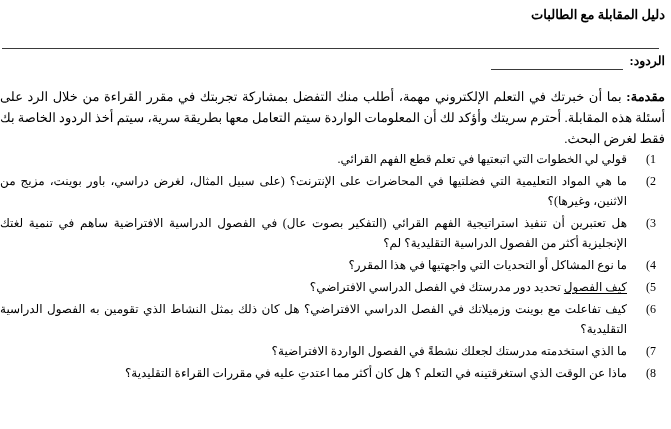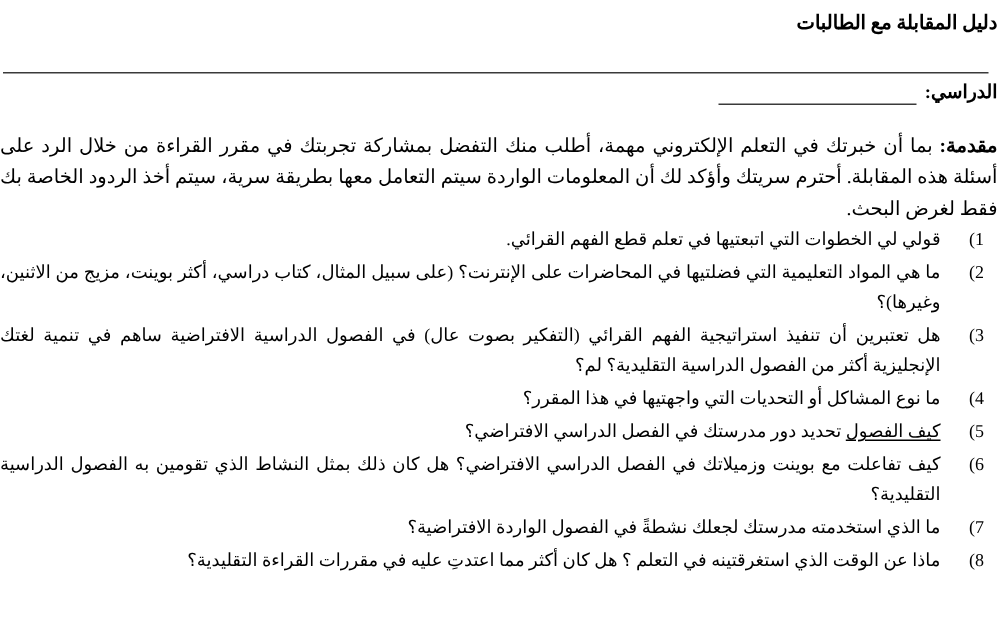--- a/index.html
+++ b/index.html
@@ -75,37 +75,37 @@
 
 <div class="page">
 
   <div class="title">دليل المقابلة مع الطالبات</div>
 
   <div class="field-row">
     <span class="blank-line blank-name"></span>
   </div>
 
   <div class="field-row">
-    <span class="field-label">الدراسي:</span>
+    <span class="field-label">الردود:</span>
     <span class="blank-line blank-date"></span>
   </div>
 
   <div class="intro">
     <span class="intro-label">مقدمة:</span><span> بما أن خبرتك في التعلم الإلكتروني مهمة، أطلب منك التفضل بمشاركة تجربتك في مقرر القراءة من خلال الرد على أسئلة هذه المقابلة. أحترم سريتك وأؤكد لك أن المعلومات الواردة سيتم التعامل معها بطريقة سرية، سيتم أخذ الردود الخاصة بك فقط لغرض البحث.</span>
   </div>
 
 
   <div class="questions-list">
       <div class="q-item">
         <span class="q-num">1)</span>
         <span class="q-text">قولي لي الخطوات التي اتبعتيها في تعلم قطع الفهم القرائي.</span>
       </div>
       <div class="q-item">
         <span class="q-num">2)</span>
-        <span class="q-text">ما هي المواد التعليمية التي فضلتيها في المحاضرات على الإنترنت؟ (على سبيل المثال، كتاب دراسي، أكثر بوينت، مزيج من الاثنين، وغيرها)؟</span>
+        <span class="q-text">ما هي المواد التعليمية التي فضلتيها في المحاضرات على الإنترنت؟ (على سبيل المثال، لغرض دراسي، باور بوينت، مزيج من الاثنين، وغيرها)؟</span>
       </div>
       <div class="q-item">
         <span class="q-num">3)</span>
         <span class="q-text">هل تعتبرين أن تنفيذ استراتيجية الفهم القرائي (التفكير بصوت عال) في الفصول الدراسية الافتراضية ساهم في تنمية لغتك الإنجليزية أكثر من الفصول الدراسية التقليدية؟ لم؟</span>
       </div>
       <div class="q-item">
         <span class="q-num">4)</span>
         <span class="q-text">ما نوع المشاكل أو التحديات التي واجهتيها في هذا المقرر؟</span>
       </div>
       <div class="q-item">

